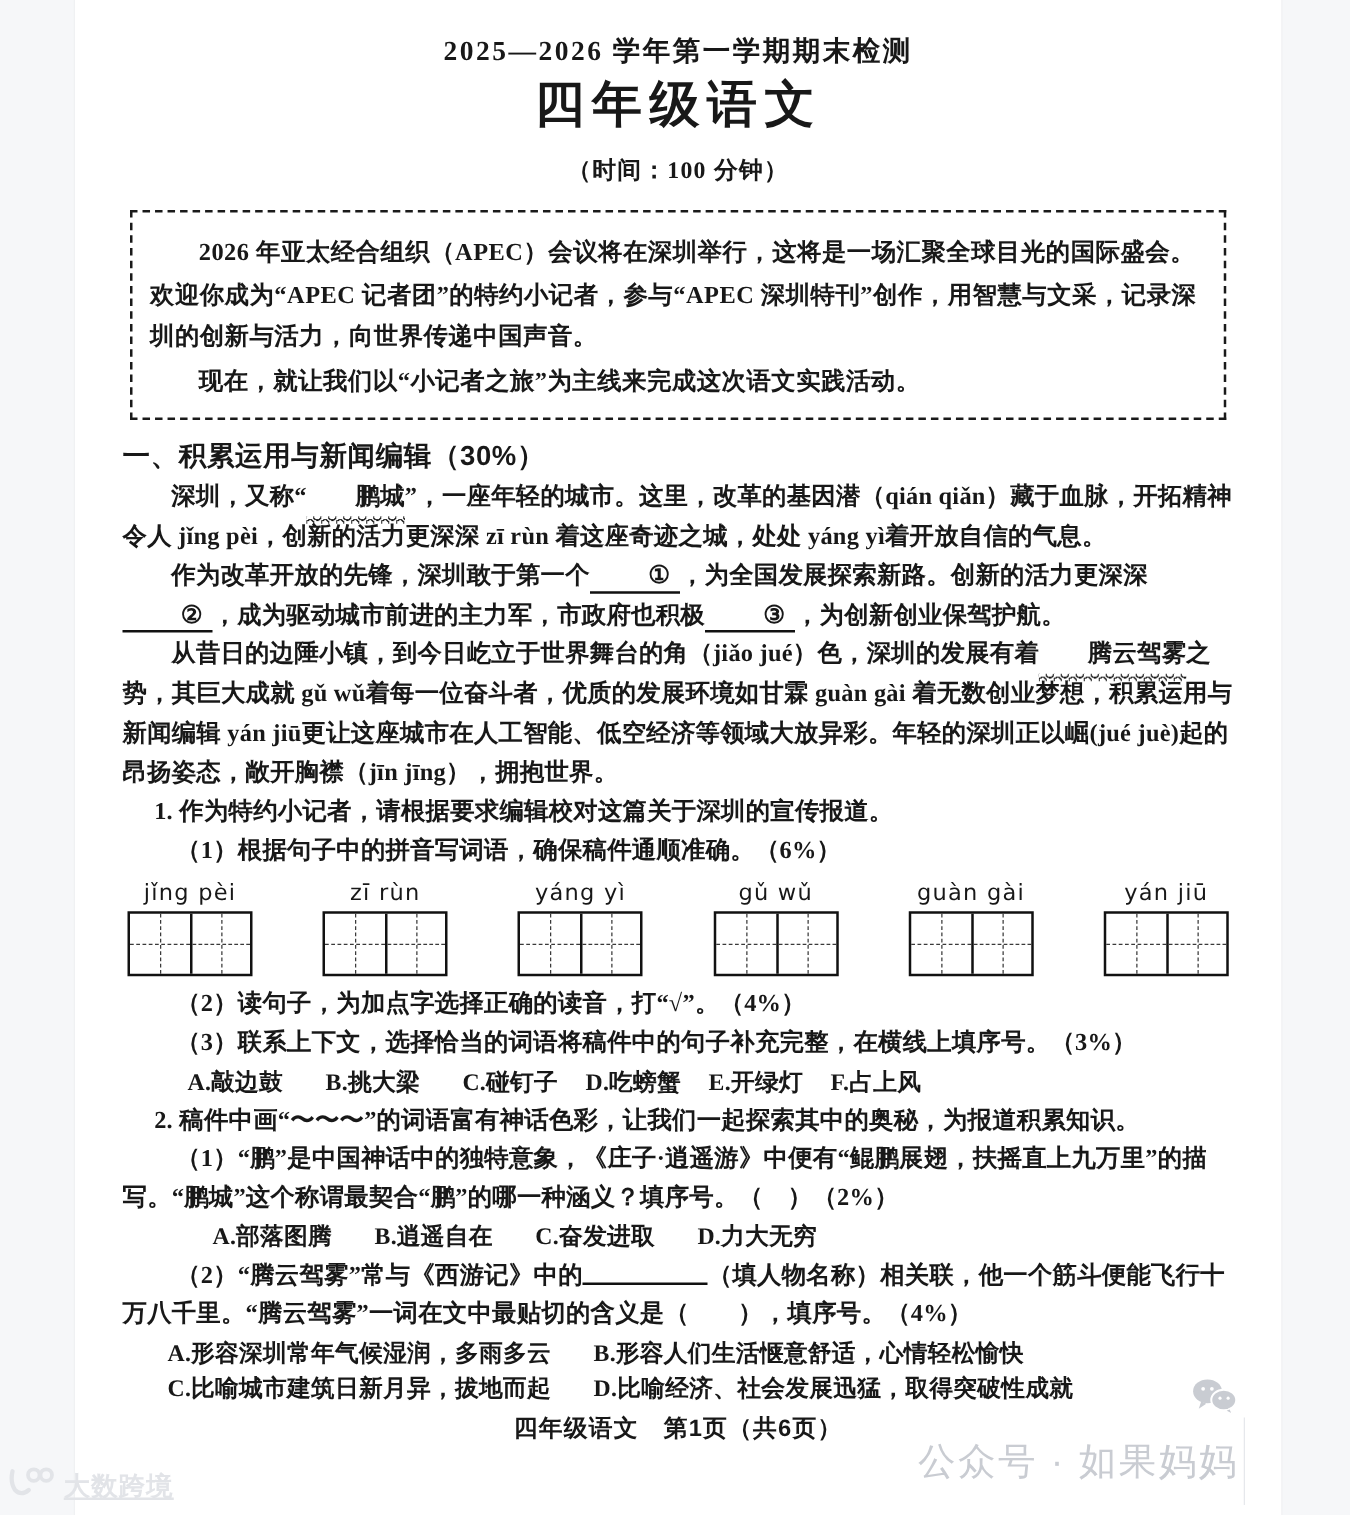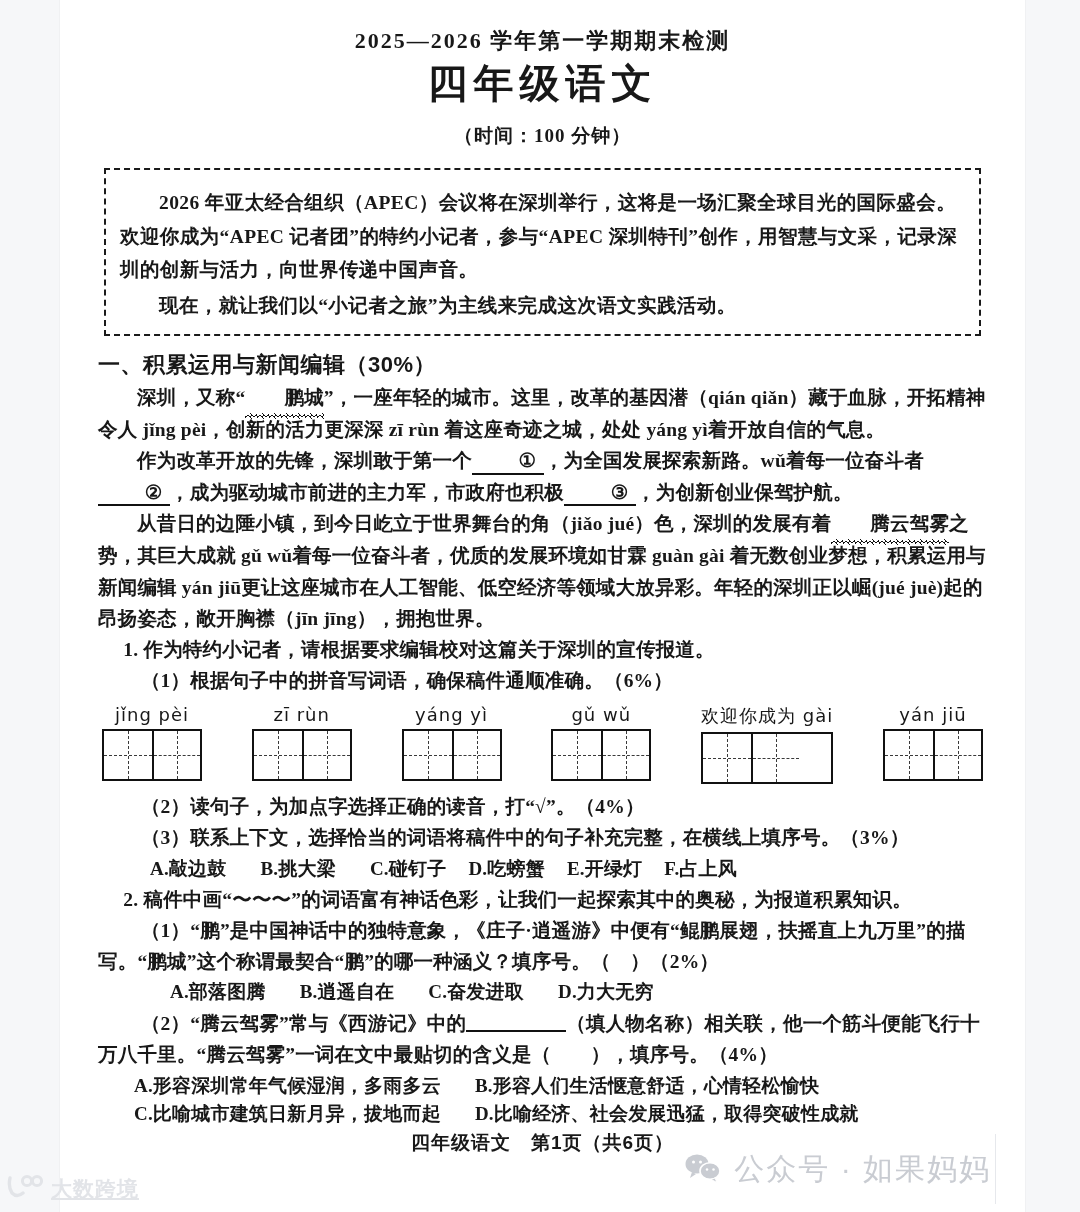--- a/index.html
+++ b/index.html
@@ -204,22 +204,23 @@
     font-weight: 700;
     color: #e2e4e8;
     letter-spacing: 1px;
     text-decoration: underline;
   }
   .wm-right {
     position: absolute;
     right: 34px;
     bottom: 22px;
     display: flex;
-    align-items: center;
+    align-items: flex-end;
     gap: 12px;
+    flex-direction: column;
   }
   .wm-right-text {
     font-family: "Liberation Sans", sans-serif;
     font-size: 30px;
     color: #c9ccd2;
     letter-spacing: 2px;
   }
   .wm-divider {
     position: absolute;
     right: 29px;
@@ -242,21 +243,21 @@
 
       <div class="intro-box">
         <p>2026 年亚太经合组织（APEC）会议将在深圳举行，这将是一场汇聚全球目光的国际盛会。欢迎你成为“APEC 记者团”的特约小记者，参与“APEC 深圳特刊”创作，用智慧与文采，记录深圳的创新与活力，向世界传递中国声音。</p>
         <p>现在，就让我们以“小记者之旅”为主线来完成这次语文实践活动。</p>
       </div>
 
       <div class="sec-title">一、积累运用与新闻编辑（30%）</div>
 
       <p class="para"><span>深圳，又称“</span><span class="wavy">鹏城</span><span>”，一座年轻的城市。这里，改革的基因潜（qián  qiǎn）藏于血脉，开拓精神令人 jǐng pèi，创新的活力更深深 zī rùn 着这座奇迹之城，处处 yáng yì着开放自信的气息。</span></p>
 
-      <p class="para"><span>作为改革开放的先锋，深圳敢于第一个</span><span class="blank">①</span><span>，为全国发展探索新路。wǔ着每一位奋斗者</span><span class="blank">②</span><span>，成为驱动城市前进的主力军，市政府也积极</span><span class="blank">③</span><span>，为创新创业保驾护航。</span></p>
+      <p class="para"><span>作为改革开放的先锋，深圳敢于第一个</span><span class="blank">①</span><span>，为全国发展探索新路。创新的活力更深深</span><span class="blank">②</span><span>，成为驱动城市前进的主力军，市政府也积极</span><span class="blank">③</span><span>，为创新创业保驾护航。</span></p>
 
       <p class="para"><span>从昔日的边陲小镇，到今日屹立于世界舞台的角（jiǎo  jué）色，深圳的发展有着</span><span class="wavy">腾云驾雾</span><span>之势，其巨大成就 gǔ wǔ着每一位奋斗者，优质的发展环境如甘霖 guàn gài 着无数创业梦想，积累运用与新闻编辑 yán jiū更让这座城市在人工智能、低空经济等领域大放异彩。年轻的深圳正以崛(jué  juè)起的昂扬姿态，敞开胸襟（jīn  jīng），拥抱世界。</span></p>
 
       <p class="qline ind1">1. 作为特约小记者，请根据要求编辑校对这篇关于深圳的宣传报道。</p>
       <p class="qline ind2">（1）根据句子中的拼音写词语，确保稿件通顺准确。（6%）</p>
 
       <div class="grid-row">
         <div class="grid-item">
           <div class="grid-py">jǐng pèi</div>
           <div class="tzg">
@@ -279,21 +280,21 @@
           </div>
         </div>
         <div class="grid-item">
           <div class="grid-py">gǔ  wǔ</div>
           <div class="tzg">
             <div class="tzg-cell"></div>
             <div class="tzg-cell"></div>
           </div>
         </div>
         <div class="grid-item">
-          <div class="grid-py">欢迎你成为 gài</div>
+          <div class="grid-py">guàn gài</div>
           <div class="tzg">
             <div class="tzg-cell"></div>
             <div class="tzg-cell"></div>
           </div>
         </div>
         <div class="grid-item">
           <div class="grid-py">yán  jiū</div>
           <div class="tzg">
             <div class="tzg-cell"></div>
             <div class="tzg-cell"></div>

